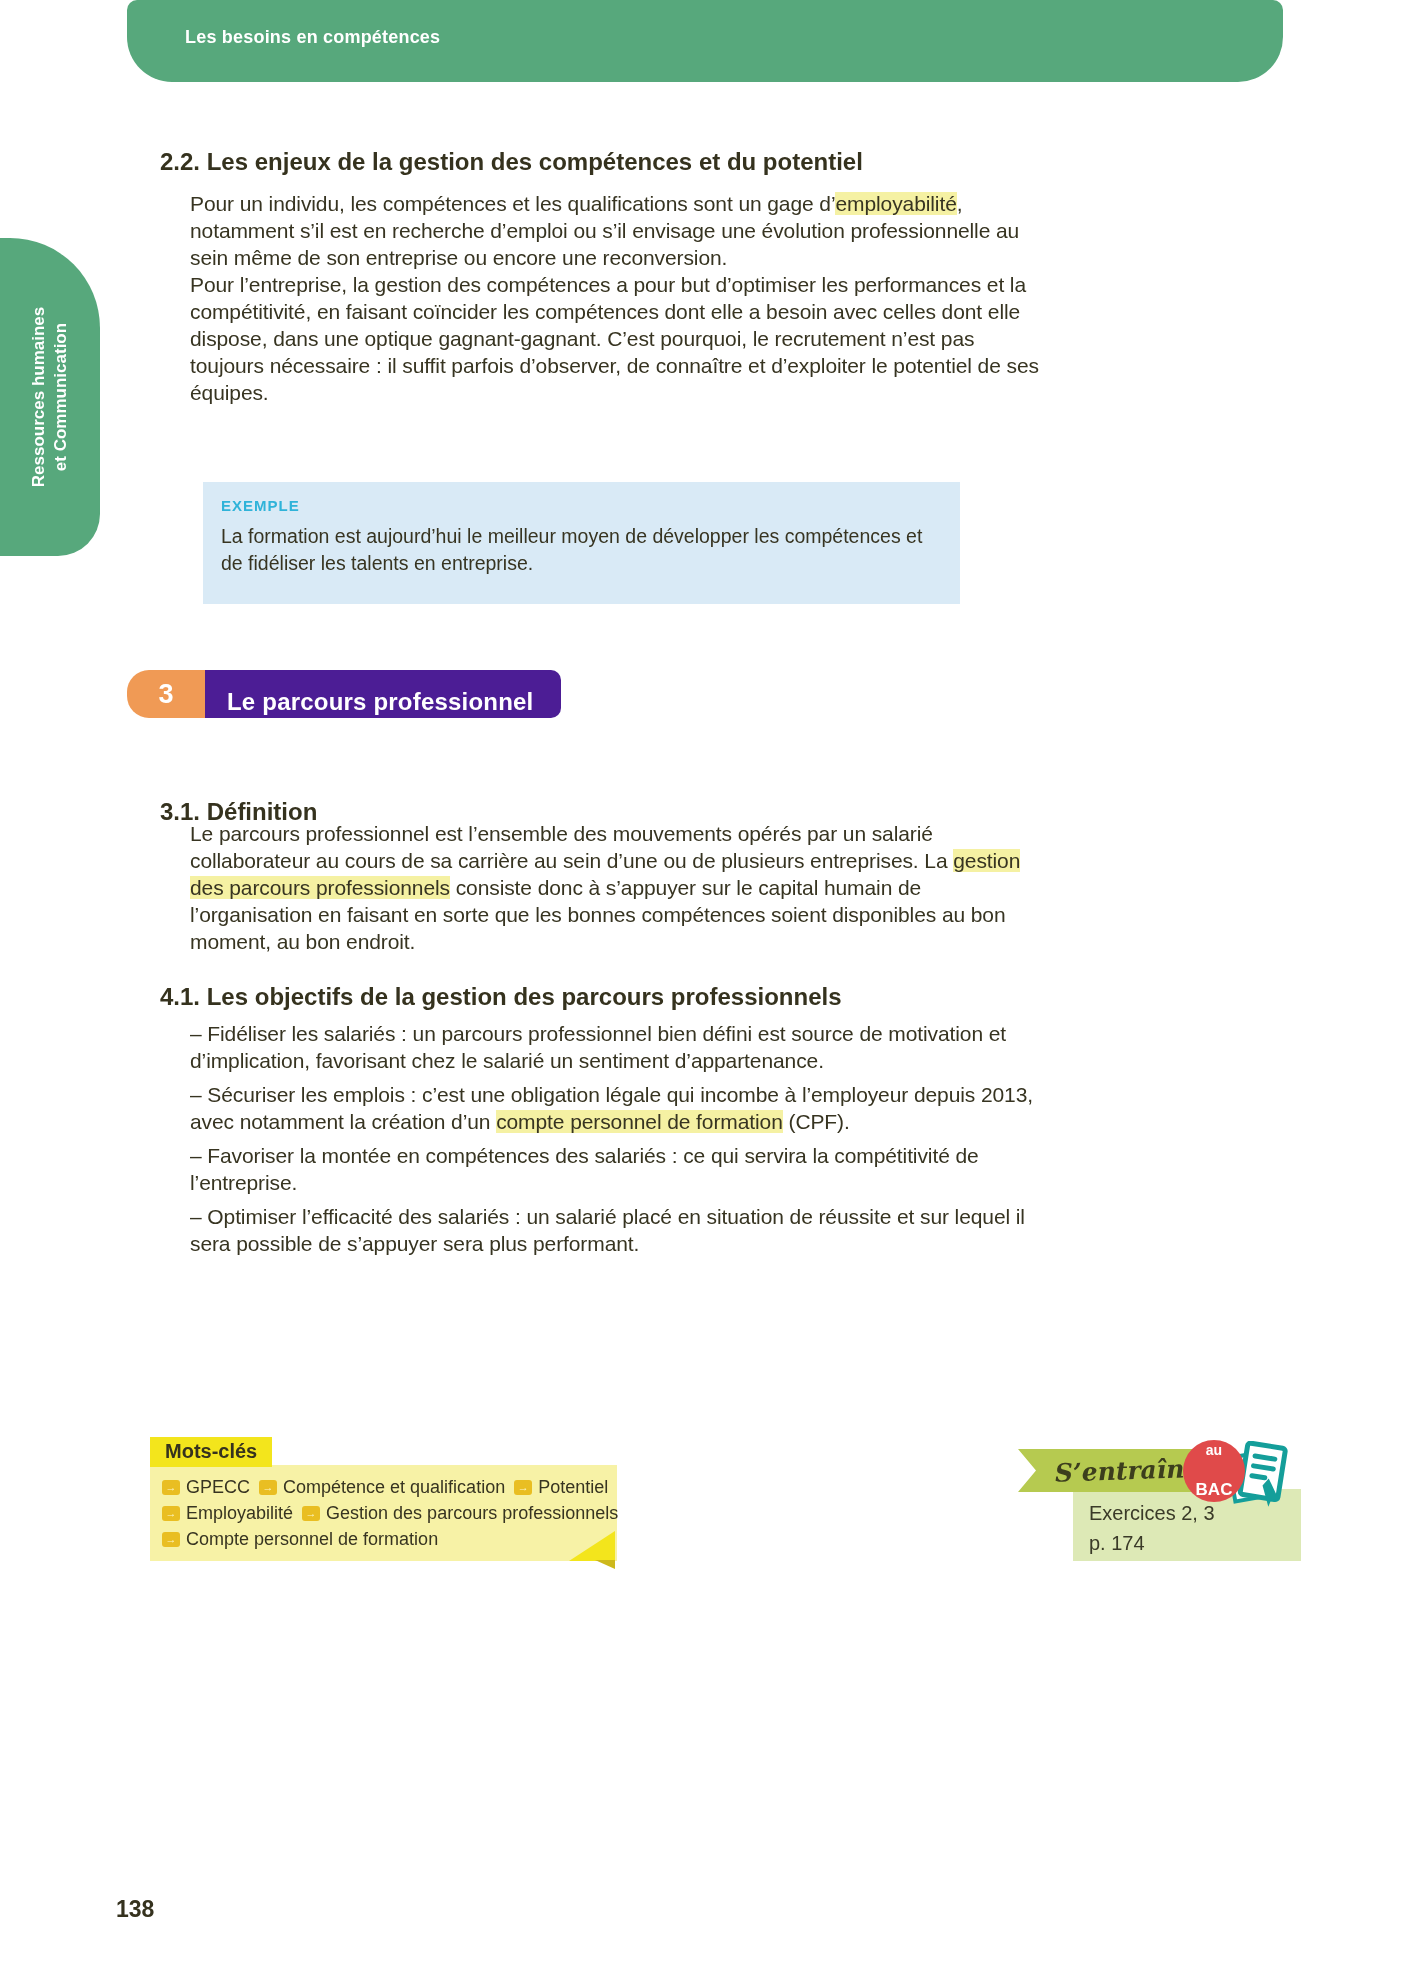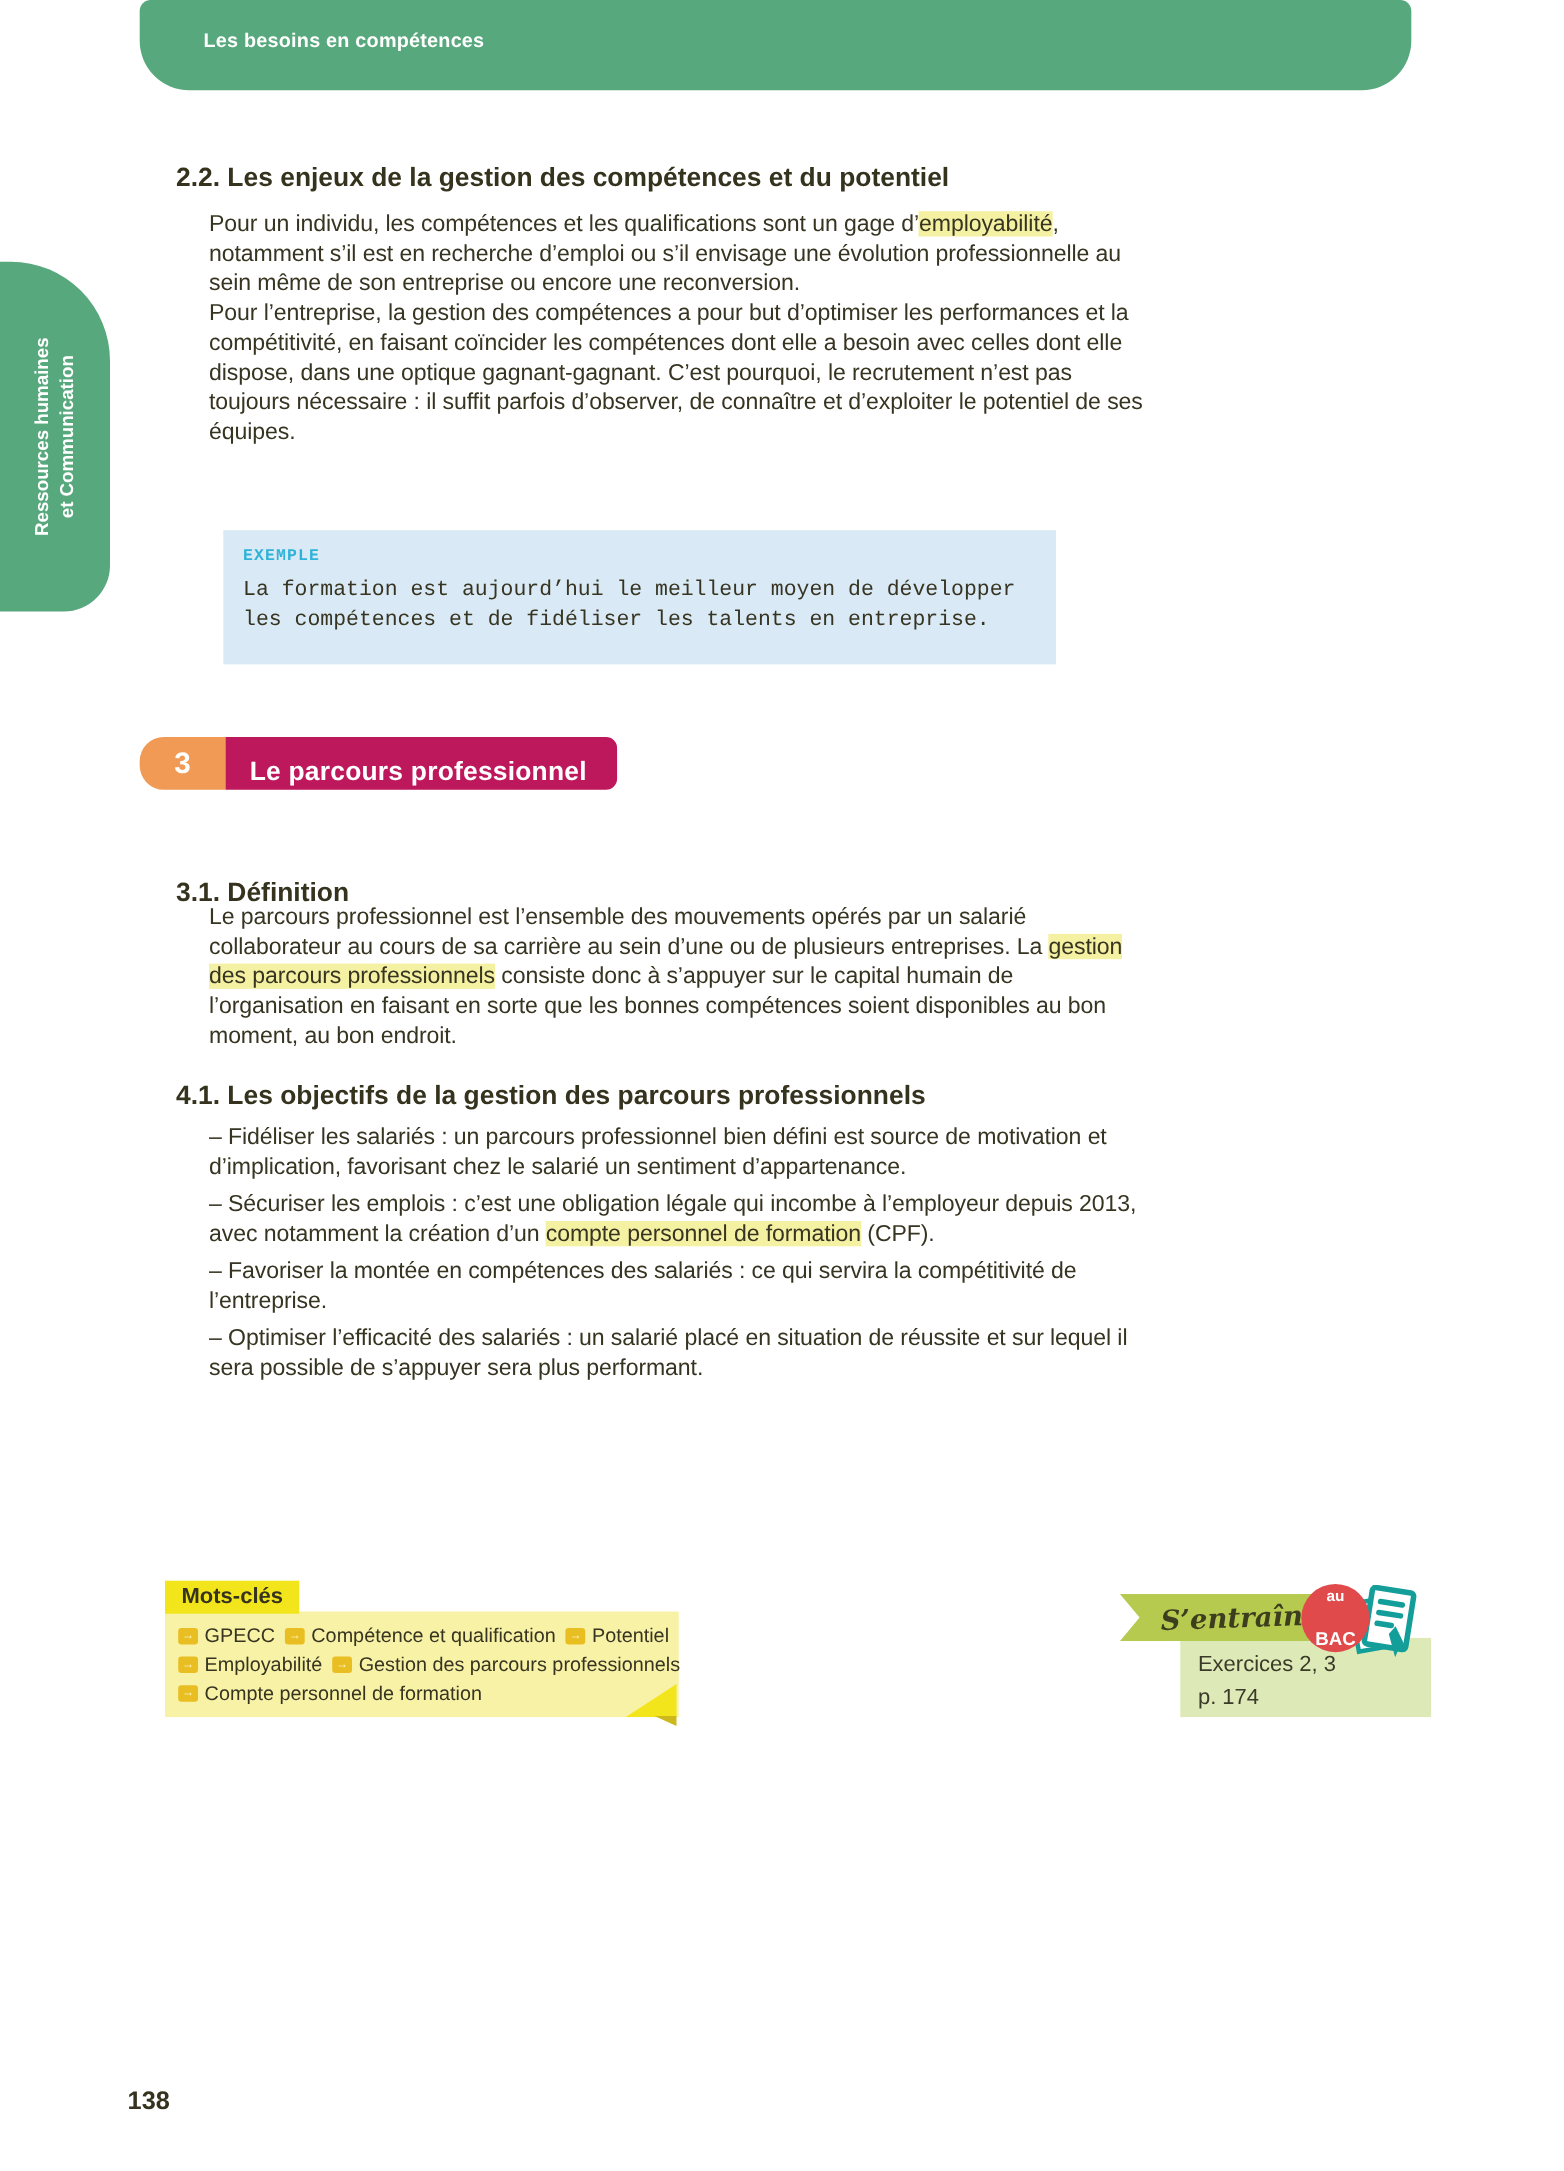--- a/index.html
+++ b/index.html
@@ -39,34 +39,34 @@
   #block-2 { top:190px; }
   #block-31 { top:820px; }
   #block-32 { top:1020px; }
   .flowblock p { margin:0; font-size:21px; line-height:27px; letter-spacing:-0.1px; color:#373421; }
   .flowblock p.bullet { margin-bottom:7px; }
   .hl { background:#f5f1a3; }
 
   
   .example-box {
     position:absolute; left:203px; top:482px; width:757px; height:122px;
-    background:#d9eaf6; box-sizing:border-box; padding:15px 18px 0;font-family:Liberation Mono, monospace;
+    background:#d9eaf6; box-sizing:border-box; padding:15px 18px 0;
   }
   .example-label { margin:0 0 9px; color:#2fb3d9; font-weight:bold; font-size:15px; letter-spacing:1px; }
   .example-text { margin:0; font-size:19.5px; line-height:27px; color:#373421; }
 
   
   .section-ribbon { position:absolute; left:127px; top:670px; height:48px; display:flex; }
   .section-number {
     width:78px; background:#f09a55; border-radius:22px 0 0 22px;
     color:#fff; font-weight:bold; font-size:27px;
     display:flex; align-items:center; justify-content:center;
   }
   .section-title {
-    background:#be185d; border-radius:0 10px 10px 0; color:#fff; font-weight:bold;
+    background:#4c1d95; border-radius:0 10px 10px 0; color:#fff; font-weight:bold;
     font-size:24px; display:flex; align-items:center; padding:16px 28px 0 22px; letter-spacing:0.2px;
   }
 
   
   .keywords-tab {
     position:absolute; left:150px; top:1437px; z-index:2;
     background:#f3e51c; padding:3px 15px 4px; font-weight:bold; font-size:20px; color:#35321e;
   }
   .keywords-box {
     position:absolute; left:150px; top:1465px; width:467px; height:96px; z-index:1;

